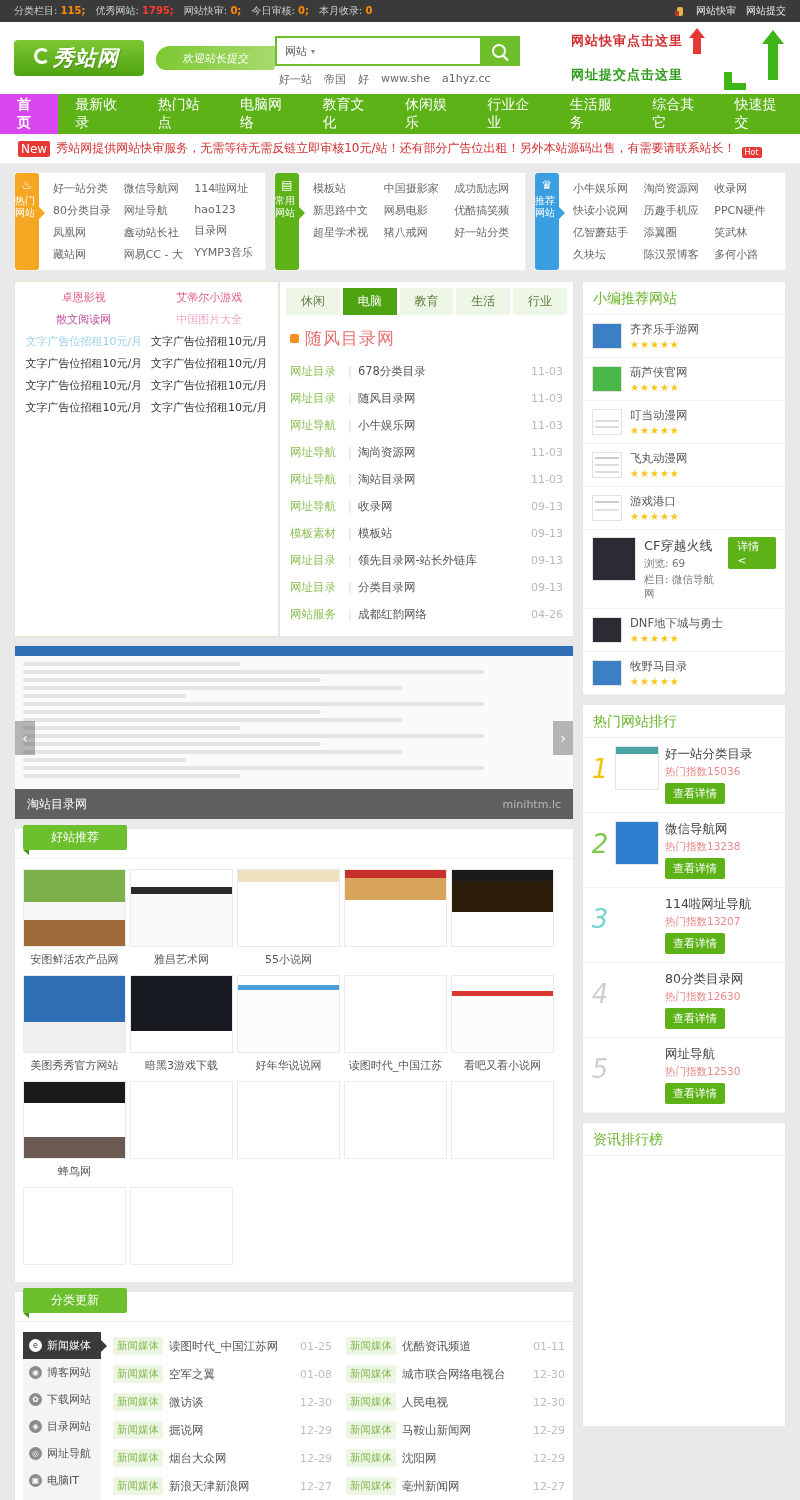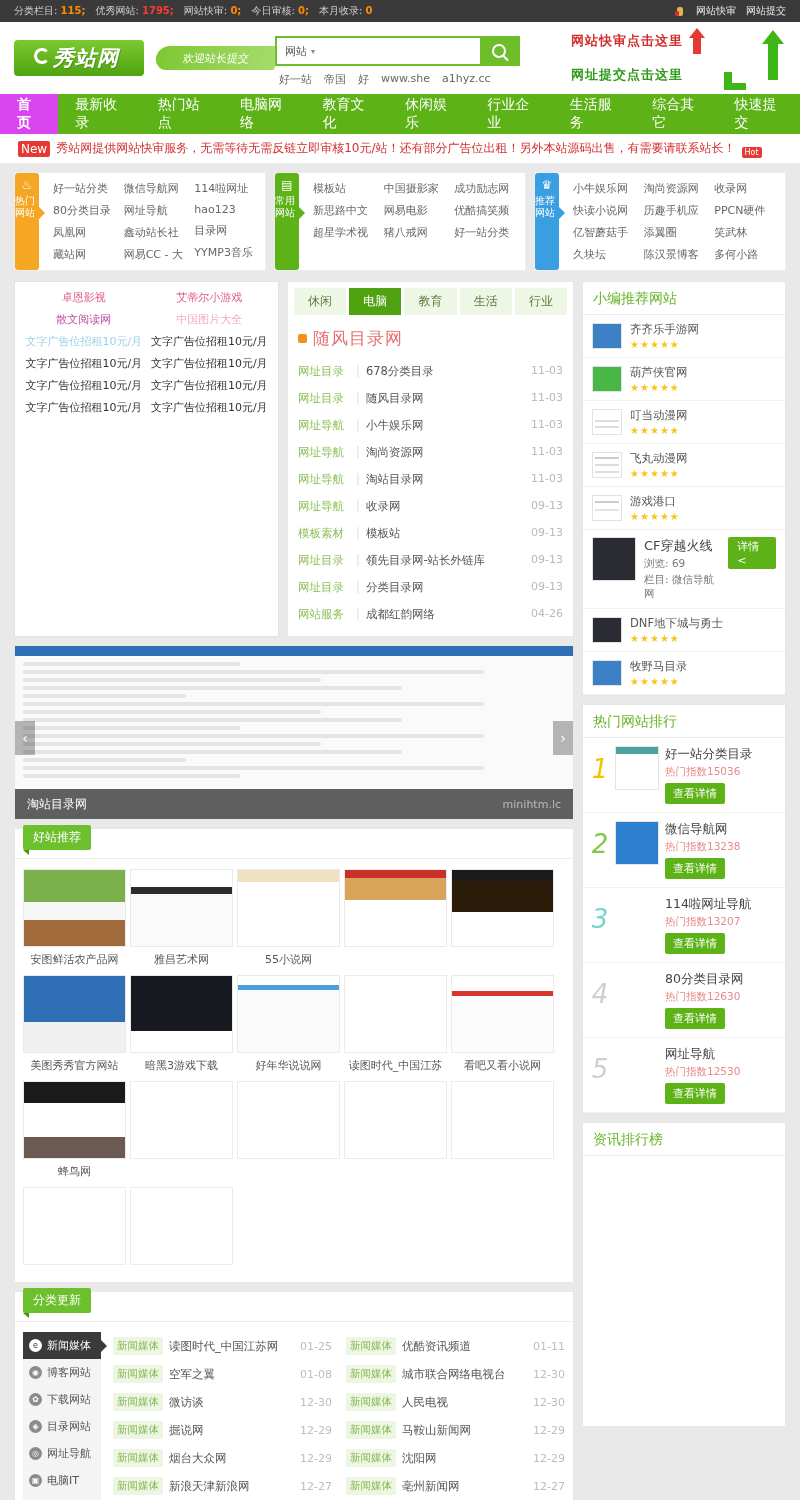--- a/index.html
+++ b/index.html
@@ -100,35 +100,35 @@
   .qcols{ flex:1; display:flex; padding:8px 0 8px 14px;}
   .qcol{ flex:1; display:flex; flex-direction:column; gap:7px; font-size:11px; color:#666;}
 
   
   .main{ display:flex; gap:8px; }
   .col-left{ width:560px; }
   .col-right{ width:204px; }
   .panel{ background:#fff; border:1px solid #e6e6e6; margin-bottom:8px;}
 
   
-  .row1{ display:flex; gap:8px; }
+  .row1{ display:flex; gap:0; }
   .adbox{ width:265px; background:#fff; border:1px solid #dfe8cf; padding:8px 6px;}
   .adgrid{ display:flex;}
   .adcol{ flex:1; display:flex;flex-direction:column; align-items:center; gap:7px; font-size:11px;}
   .ad-a{ color:#e05a8a; } .ad-b{ color:#bf4da0;} .ad-c{ color:#9bd0e8;} .ad-e{ color:#f2a9c4;} .ad-txt{ color:#333;}
 
   .listbox{ flex:1; background:#fff; border:1px solid #e6e6e6;}
   .tabs{ display:flex; gap:3px; padding:6px 6px 0 6px; }
   .tabs .tb{ flex:1; text-align:center; font-size:12px; padding:5px 0; background:#eef6e6; color:#5b7a3c;}
   .tabs .tb.active{ background:#4fa310; color:#fff;}
   .brandline{ padding:12px 10px 8px 10px; display:flex; align-items:center; gap:6px;}
   .brandline .dot{ width:9px;height:9px;background:#f5901e;border-radius:2px;}
   .brandline .t{ color:#e87070; font-size:17px; letter-spacing:1px;}
   .dlist{ padding:0 10px 8px;}
-  .dlist .it{ display:flex; align-items:flex-start; padding:6px 0; font-size:11.5px;}
+  .dlist .it{ display:flex; align-items:center; padding:6px 0; font-size:11.5px;}
   .dlist .cat{ color:#8bbf55; width:52px; flex-shrink:0;}
   .dlist .sep{ color:#ddd; margin:0 6px;}
   .dlist .nm{ color:#555; flex:1;}
   .dlist .dt{ color:#b9b9b9; font-size:11px;}
 
   
   .slider{ margin-top:8px; position:relative; height:175px; background:#fff; border:1px solid #e6e6e6; overflow:hidden;}
   .slide-img{ position:absolute; inset:0; background:#fafafa;}
   .slide-top{ height:10px; background:#2f6fb5;}
   .slide-body{ padding:6px 8px; }
@@ -152,21 +152,21 @@
   .stars{ color:#f6c51b; font-size:10px; letter-spacing:1px;}
   .recitem.big{ align-items:flex-start;}
   .recitem.big .thumb{ width:44px;height:44px;}
   .recitem.big .nm{ font-size:13px; color:#444;}
   .meta{ font-size:10.5px; color:#777; margin-top:2px;}
   .detailbtn{ margin-left:auto; background:#5cb216;color:#fff;font-size:11px;padding:2px 9px;border-radius:2px;}
 
   
   .sechead{ position:relative; height:30px; border-bottom:1px solid #eee;}
   .tag{ position:absolute; left:8px; top:-4px; background:#6cbf2d; color:#fff; font-size:12px;
-        padding:4px 10px; border-radius:2px;}
+        padding:4px 28px; border-radius:2px;}
   .tag:after{content:"";position:absolute;left:0;bottom:-5px;border-left:6px solid transparent;border-top:5px solid #4b9117;}
 
   .cards{ display:flex; flex-wrap:wrap; padding:10px 6px 4px;}
   .card{ width:103px; margin:0 2px 8px; }
   .cardimg{ height:78px; border:1px solid #eaeaea; background:#fff; overflow:hidden; position:relative;}
   .cardimg.blank{ border:1px solid #ececec;}
   .cardlabel{ text-align:center; font-size:11px; color:#555; margin-top:5px;}
 
   
   .rankitem{ display:flex; gap:6px; padding:8px 8px; border-bottom:1px solid #f1f1f1; align-items:flex-start;}

